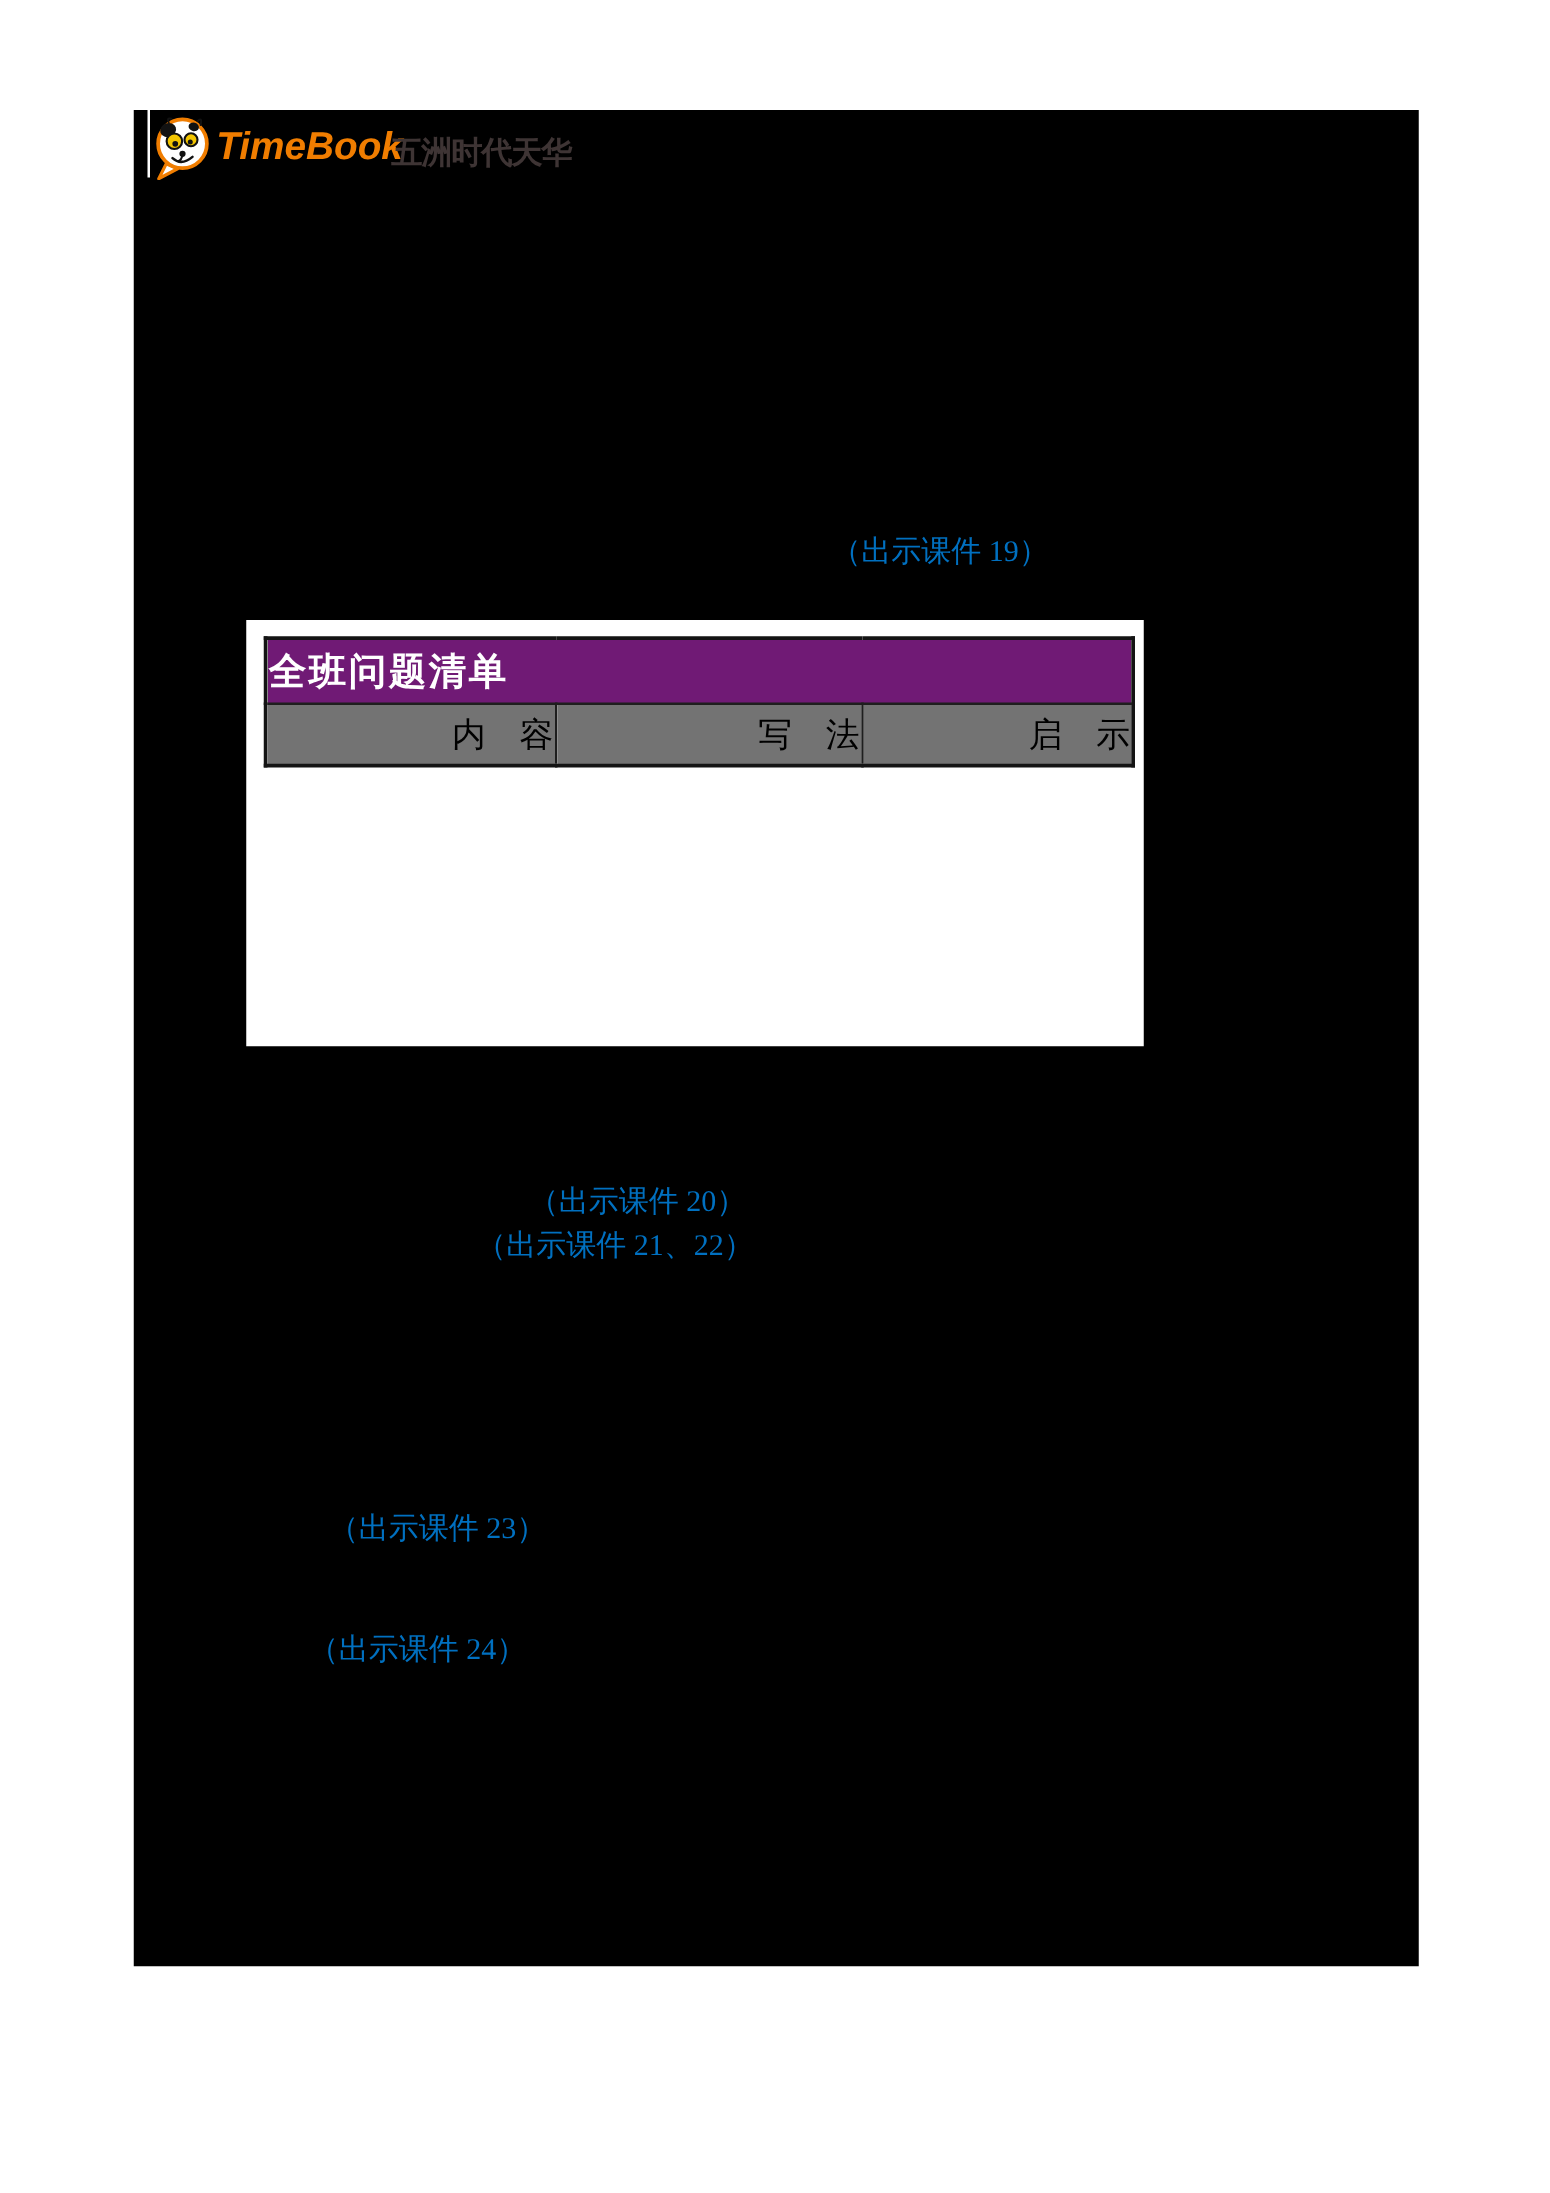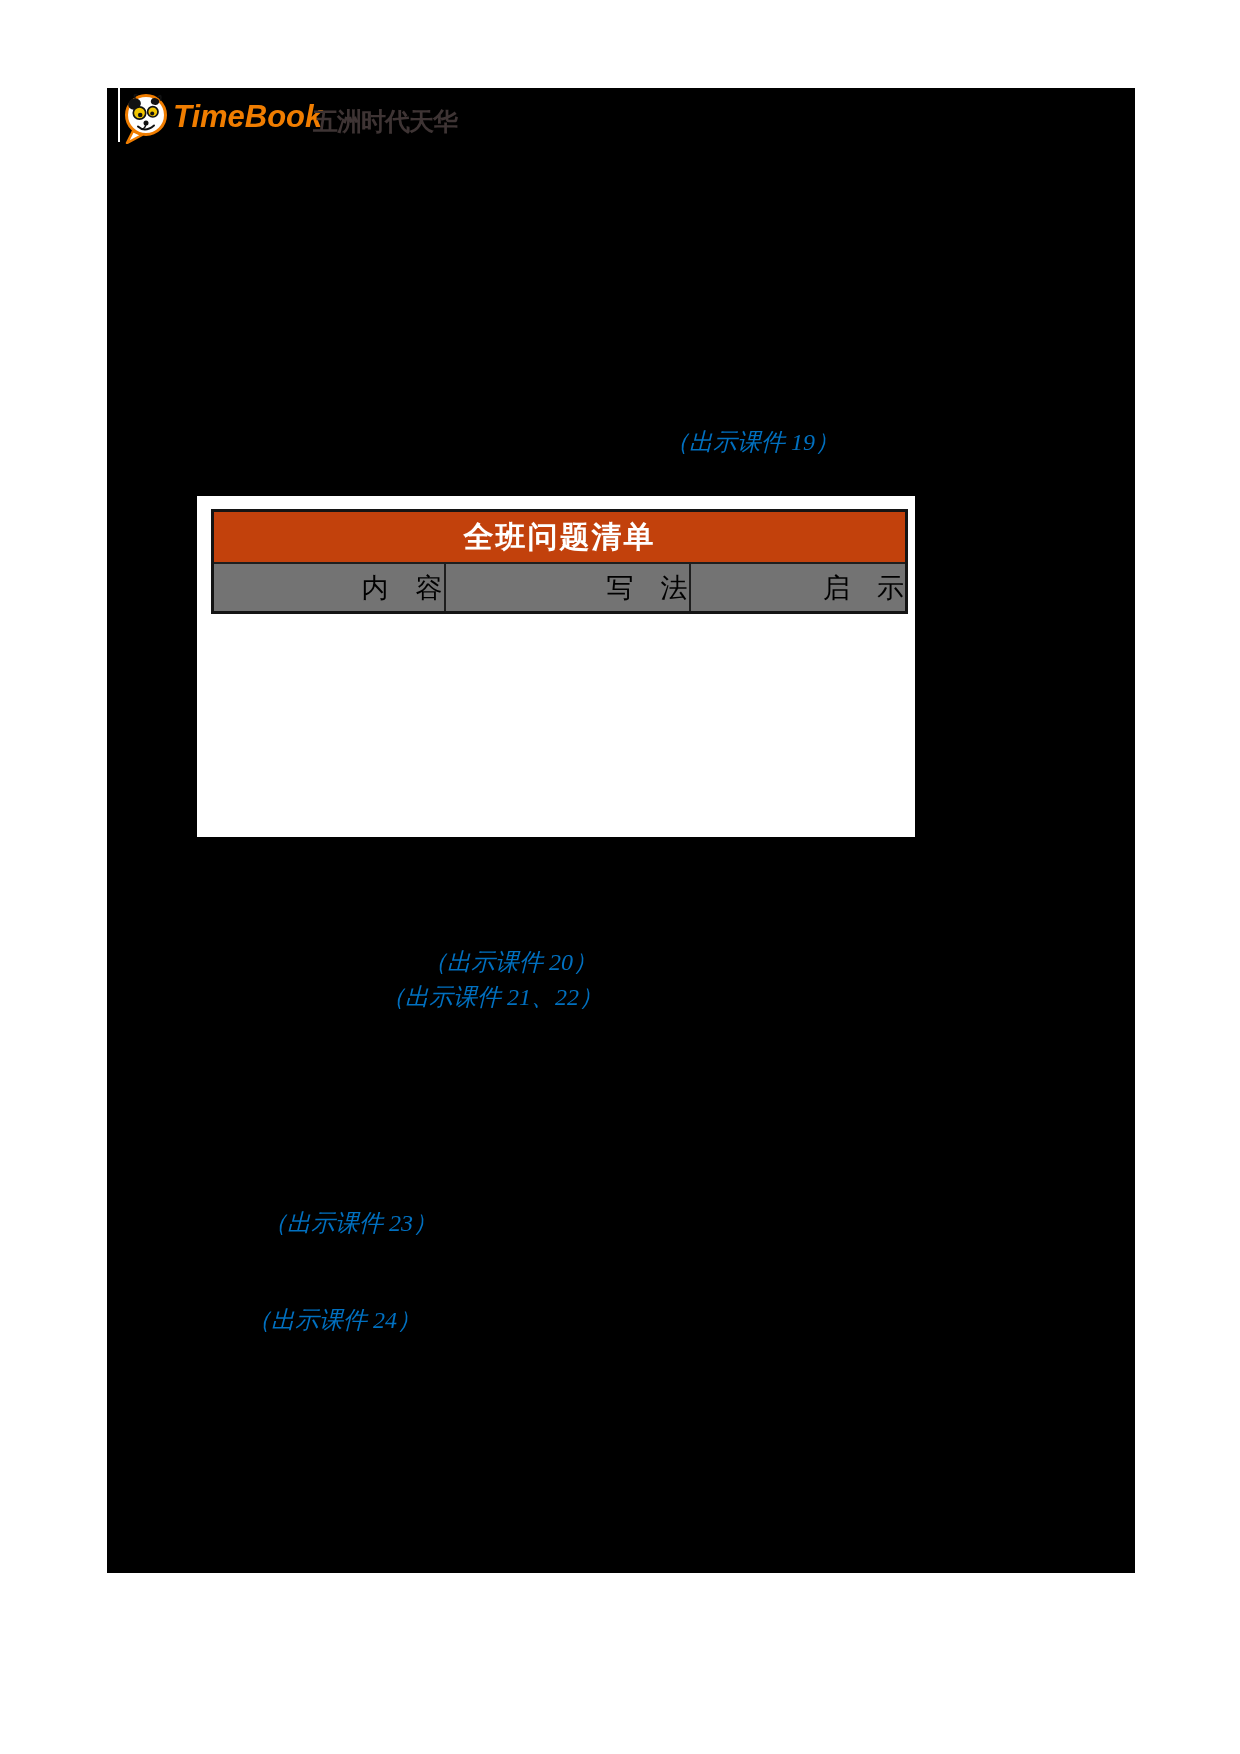--- a/index.html
+++ b/index.html
@@ -11,33 +11,33 @@
   .edge-line{position:absolute;left:11px;top:0;width:2px;height:54px;background:#ffffff;}
   .brand{position:absolute;left:14px;top:3px;height:52px;}
   .dog{position:absolute;left:0;top:1px;}
   .brand-name{position:absolute;left:52px;top:8px;color:#F07D00;
         font:italic 800 31px "Liberation Sans","DejaVu Sans",sans-serif;letter-spacing:0px;white-space:nowrap;}
   .brand-suffix{position:absolute;left:192px;top:14px;color:#3E3434;
         font:bold 25px "Liberation Sans","DejaVu Sans",sans-serif;letter-spacing:-1px;white-space:nowrap;}
 
   
   .cue{position:absolute;color:#0070C0;font-size:24px;line-height:1.2;white-space:nowrap;
-       font-family:"Liberation Serif","DejaVu Serif",serif;font-style:italic;}
+       font-family:"Liberation Serif","DejaVu Serif",serif;}
   .cue19{left:558px;top:340px;}
   .cue20{left:316px;top:860px;}
   .cue21{left:264px;top:895px;margin-left:10px;}
   .cue23{left:156px;top:1121px;}
   .cue24{left:140px;top:1218px;}
 
   
   .table-block{position:absolute;left:90px;top:408px;width:718px;height:341px;background:#ffffff;}
   .qtable{position:absolute;left:14px;top:13px;width:694px;border-collapse:collapse;
           table-layout:fixed;border:3px solid #141414;}
   .qtable td{border:2px solid #1e1e1e;overflow:hidden;}
-  .t-title td{height:48px;background:#c2410c;color:#ffffff;text-align:center;
+  .t-title td{height:48px;background:#701a75;color:#ffffff;
           font:bold 30px "Liberation Sans","DejaVu Sans",sans-serif;letter-spacing:2px;}
   .t-cols td{height:45px;background:#737373;color:#000000;text-align:right;
           font:27px "Liberation Serif","DejaVu Serif",serif;}
   .t-body td{height:208px;background:#ffffff;color:#000000;vertical-align:top;
           padding:5px 7px;font:25px/1.34 "Liberation Serif","DejaVu Serif",serif;
           white-space:pre-wrap;word-break:break-all;font-weight:bold;}
 </style>
 </head>
 <body>
 

